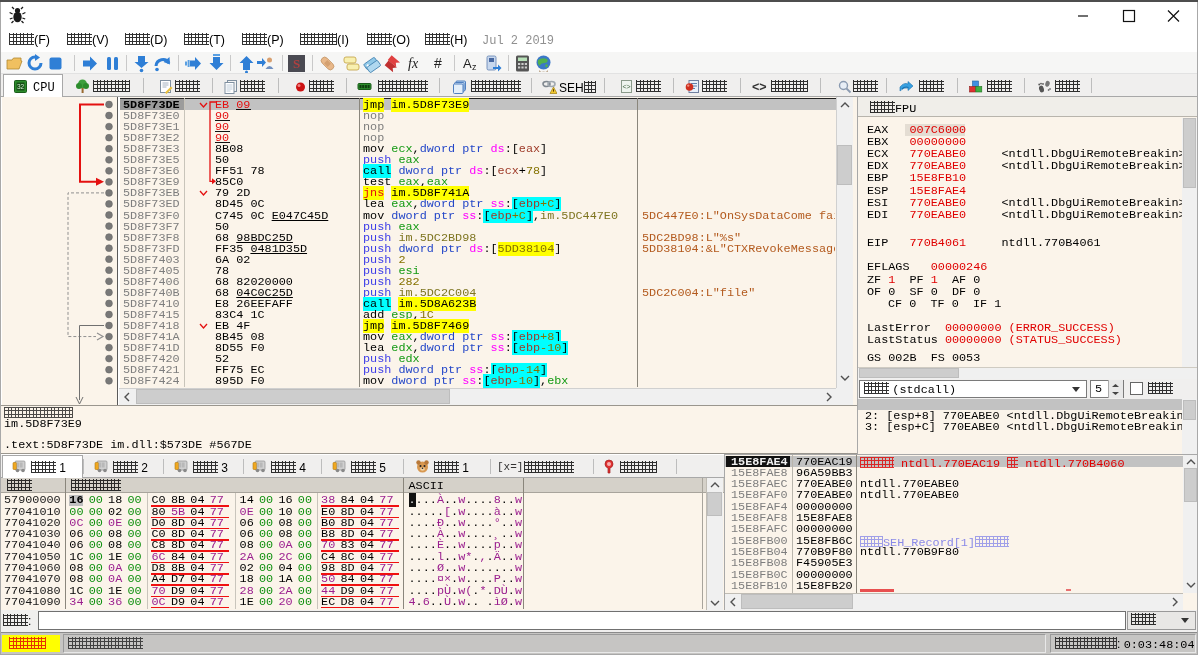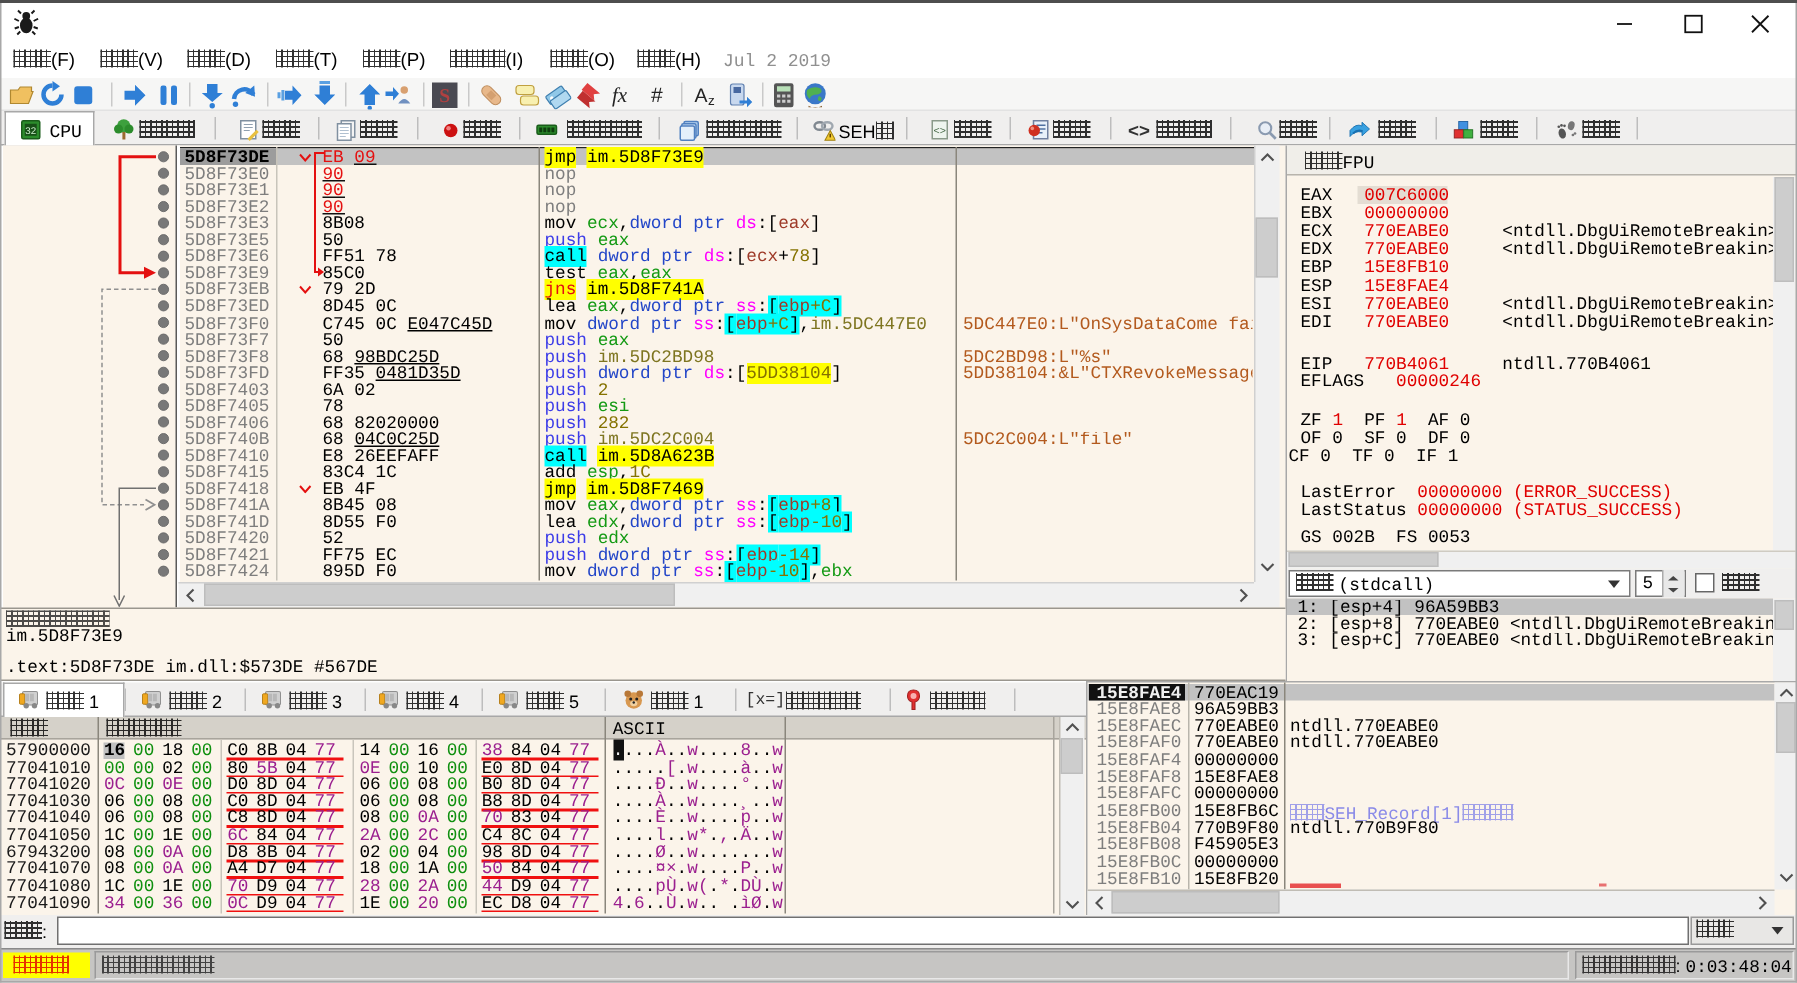--- a/index.html
+++ b/index.html
@@ -426,24 +426,24 @@
 <div class="ab" style="left:905px;top:123.5px;width:60px;height:12px;background:#e4ddd3"></div>
 <div class="row" style="left:867px;top:124.5px">EAX   <span style="color:#e00000">007C6000</span></div>
 <div class="row" style="left:867px;top:136.7px">EBX   <span style="color:#e00000">00000000</span></div>
 <div class="row" style="left:867px;top:148.9px">ECX   <span style="color:#e00000">770EABE0</span>     &lt;ntdll.DbgUiRemoteBreakin&gt;</div>
 <div class="row" style="left:867px;top:161.1px">EDX   <span style="color:#e00000">770EABE0</span>     &lt;ntdll.DbgUiRemoteBreakin&gt;</div>
 <div class="row" style="left:867px;top:173.3px">EBP   <span style="color:#e00000">15E8FB10</span></div>
 <div class="row" style="left:867px;top:185.5px">ESP   <span style="color:#e00000">15E8FAE4</span></div>
 <div class="row" style="left:867px;top:197.7px">ESI   <span style="color:#e00000">770EABE0</span>     &lt;ntdll.DbgUiRemoteBreakin&gt;</div>
 <div class="row" style="left:867px;top:209.89999999999998px">EDI   <span style="color:#e00000">770EABE0</span>     &lt;ntdll.DbgUiRemoteBreakin&gt;</div>
 <div class="row" style="left:867px;top:237.96px">EIP   <span style="color:#e00000">770B4061</span>     ntdll.770B4061</div>
-<div class="row" style="left:867px;top:249px">EFLAGS   <span style="color:#e00000">00000246</span></div>
+<div class="row" style="left:867px;top:262px">EFLAGS   <span style="color:#e00000">00000246</span></div>
 <div class="row" style="left:867px;top:274.7px">ZF <span style="color:#e00000">1</span>  PF <span style="color:#e00000">1</span>  AF 0</div>
 <div class="row" style="left:867px;top:286.9px">OF 0  SF 0  DF 0</div>
-<div class="row" style="left:859px;top:299.1px">CF 0  TF 0  IF 1</div>
+<div class="row" style="left:888px;top:299.1px">CF 0  TF 0  IF 1</div>
 <div class="row" style="left:867px;top:322.5px">LastError  <span style="color:#e00000">00000000 (ERROR_SUCCESS)</span></div>
 <div class="row" style="left:867px;top:334.7px">LastStatus <span style="color:#e00000">00000000 (STATUS_SUCCESS)</span></div>
 <div class="row" style="left:867px;top:353.2px">GS 002B  FS 0053</div>
 <div class="sb" style="left:1182px;top:118px;width:15px;height:249px"></div>
 <div class="sbt" style="left:1183px;top:118px;width:13px;height:70px"></div>
 <div class="sb" style="left:858px;top:367px;width:339px;height:12px;border-top:1px solid #cfcbc2"></div>
 <div class="sbt" style="left:859px;top:368px;width:100px;height:10px"></div>
 <div class="ab" style="left:858px;top:379px;width:340px;height:20px;background:#f0efee"></div>
 <div class="ab" style="left:859px;top:380px;width:228px;height:18px;background:#fff;border:1px solid #7a7a7a"></div>
 <div class="ab" style="left:864px;top:382px;font-size:12px"><b class="cj" style="width:25px;height:12px;"></b> <span style="font-family:Liberation Mono,monospace;font-size:11.8px">(stdcall)</span></div>
@@ -456,21 +456,20 @@
 <svg style="left:1111px;top:383px" width="9" height="5" viewBox="0 0 9 5">
       <path d="M1 4 L4.5 1 L8 4 Z" fill="#444"></path>
     </svg>
 <svg style="left:1111px;top:391px" width="9" height="5" viewBox="0 0 9 5">
       <path d="M1 1 L4.5 4 L8 1 Z" fill="#444"></path>
     </svg>
 <div class="ab" style="left:1130px;top:382px;width:13px;height:13px;background:#fff;border:1px solid #666"></div>
 <div class="ab" style="left:1148px;top:382px;font-size:12px"><b class="cj" style="width:25px;height:12px;"></b></div>
 <div class="ab" style="left:858px;top:399px;width:340px;height:56px;background:#fbf4ea"></div>
 <div class="ab" style="left:858px;top:399.3px;width:324px;height:11.1px;background:#c2c2c2"></div>
-<div class="row" style="left:865px;top:400.0px;width:317px;overflow:hidden">1: [esp+4] 96A59BB3</div>
 <div class="row" style="left:865px;top:411.1px;width:317px;overflow:hidden">2: [esp+8] 770EABE0 &lt;ntdll.DbgUiRemoteBreakin&gt;</div>
 <div class="row" style="left:865px;top:422.2px;width:317px;overflow:hidden">3: [esp+C] 770EABE0 &lt;ntdll.DbgUiRemoteBreakin&gt;</div>
 <div class="sb" style="left:1182px;top:399px;width:15px;height:56px"></div>
 <div class="sbt" style="left:1183px;top:400px;width:13px;height:20px"></div>
 <div class="ab" style="left:0;top:405px;width:857px;height:49px;background:#fbf4ea;border-top:1px solid #9a968e;border-bottom:1px solid #9a968e"></div>
 <div class="ab" style="left:4px;top:407px;font-size:11px;color:#222"><b class="cj" style="width:69px;height:11px;"></b></div>
 <div class="row" style="left:4px;top:419px">im.5D8F73E9</div>
 <div class="row" style="left:4px;top:440px">.text:5D8F73DE im.dll:$573DE #567DE</div>
 <div class="ab" style="left:0;top:455px;width:724px;height:23px;background:#f0efee;border-bottom:1px solid #a8a8a8"></div>
 <div class="ab" style="left:83px;top:459px;width:1px;height:15px;background:#bdbdbd"></div>
@@ -669,21 +668,21 @@
 <div class="row" style="left:239.6px;top:551.7px;color:#9b1f8f;">2A</div>
 <div class="row" style="left:259.0px;top:551.7px;color:#109010;">00</div>
 <div class="row" style="left:278.4px;top:551.7px;color:#9b1f8f;">2C</div>
 <div class="row" style="left:297.8px;top:551.7px;color:#109010;">00</div>
 <div class="row" style="left:321.1px;top:551.7px;color:#000;">C4</div>
 <div class="row" style="left:340.5px;top:551.7px;color:#000;">8C</div>
 <div class="row" style="left:359.90000000000003px;top:551.7px;color:#000;">04</div>
 <div class="row" style="left:379.3px;top:551.7px;color:#9b1f8f;">77</div>
 <div class="ab" style="left:320.6px;top:561.7px;width:78px;height:1.6px;background:#f01010"></div>
 <div class="row" style="left:408.5px;top:551.7px"><span style="color:#000;">.</span><span style="color:#000;">.</span><span style="color:#000;">.</span><span style="color:#000;">.</span><span style="color:#9b1f8f;">l</span><span style="color:#000;">.</span><span style="color:#000;">.</span><span style="color:#9b1f8f;">w</span><span style="color:#9b1f8f;">*</span><span style="color:#000;">.</span><span style="color:#9b1f8f;">,</span><span style="color:#000;">.</span><span style="color:#9b1f8f;">Ä</span><span style="color:#000;">.</span><span style="color:#000;">.</span><span style="color:#9b1f8f;">w</span></div>
-<div class="row" style="left:4px;top:563.0px;color:#1a1a1a">67943200</div>
+<div class="row" style="left:4px;top:563.0px;color:#1a1a1a">77041060</div>
 <div class="row" style="left:69.3px;top:563.0px;color:#000;">08</div>
 <div class="row" style="left:88.69999999999999px;top:563.0px;color:#109010;">00</div>
 <div class="row" style="left:108.1px;top:563.0px;color:#9b1f8f;">0A</div>
 <div class="row" style="left:127.5px;top:563.0px;color:#109010;">00</div>
 <div class="row" style="left:151.5px;top:563.0px;color:#000;">D8</div>
 <div class="row" style="left:170.9px;top:563.0px;color:#000;">8B</div>
 <div class="row" style="left:190.3px;top:563.0px;color:#000;">04</div>
 <div class="row" style="left:209.7px;top:563.0px;color:#9b1f8f;">77</div>
 <div class="ab" style="left:151.0px;top:573.0px;width:78px;height:1.6px;background:#f01010"></div>
 <div class="row" style="left:239.6px;top:563.0px;color:#000;">02</div>
@@ -762,20 +761,21 @@
     </svg>
 <svg style="left:710px;top:600px" width="10" height="6" viewBox="0 0 10 6">
       <path d="M1 1 L5 5 L9 1" fill="none" stroke="#505050" stroke-width="1.4"></path>
     </svg>
 <div class="sbt" style="left:707px;top:492px;width:15px;height:24px"></div>
 <div class="ab" style="left:724px;top:454px;width:474px;height:156px;background:#fbf4ea;border-left:1px solid #a8a8a8;border-top:1px solid #a8a8a8"></div>
 <div class="ab" style="left:725px;top:455.5px;width:458px;height:11.3px;background:#c2c2c2"></div>
 <div class="ab" style="left:726px;top:455.5px;width:64px;height:11.3px;background:#111"></div>
 <div class="row" style="left:731px;top:456.5px;color:#f0f0f0;font-weight:bold">15E8FAE4</div>
 <div class="row" style="left:796px;top:456.5px;color:#000">770EAC19</div>
+<div class="row" style="left:860px;top:456.5px;color:#e00000"><b class="cj" style="width:34px;height:11px;color:#e00000;"></b> ntdll.770EAC19 <b class="cj" style="width:11px;height:11px;color:#e00000;"></b> ntdll.770B4060</div>
 <div class="row" style="left:731px;top:467.8px;color:#7e7e7e">15E8FAE8</div>
 <div class="row" style="left:796px;top:467.8px;color:#000">96A59BB3</div>
 <div class="row" style="left:731px;top:479.1px;color:#7e7e7e">15E8FAEC</div>
 <div class="row" style="left:796px;top:479.1px;color:#000">770EABE0</div>
 <div class="row" style="left:860px;top:479.1px;color:#000">ntdll.770EABE0</div>
 <div class="row" style="left:731px;top:490.4px;color:#7e7e7e">15E8FAF0</div>
 <div class="row" style="left:796px;top:490.4px;color:#000">770EABE0</div>
 <div class="row" style="left:860px;top:490.4px;color:#000">ntdll.770EABE0</div>
 <div class="row" style="left:731px;top:501.7px;color:#7e7e7e">15E8FAF4</div>
 <div class="row" style="left:796px;top:501.7px;color:#000">00000000</div>

